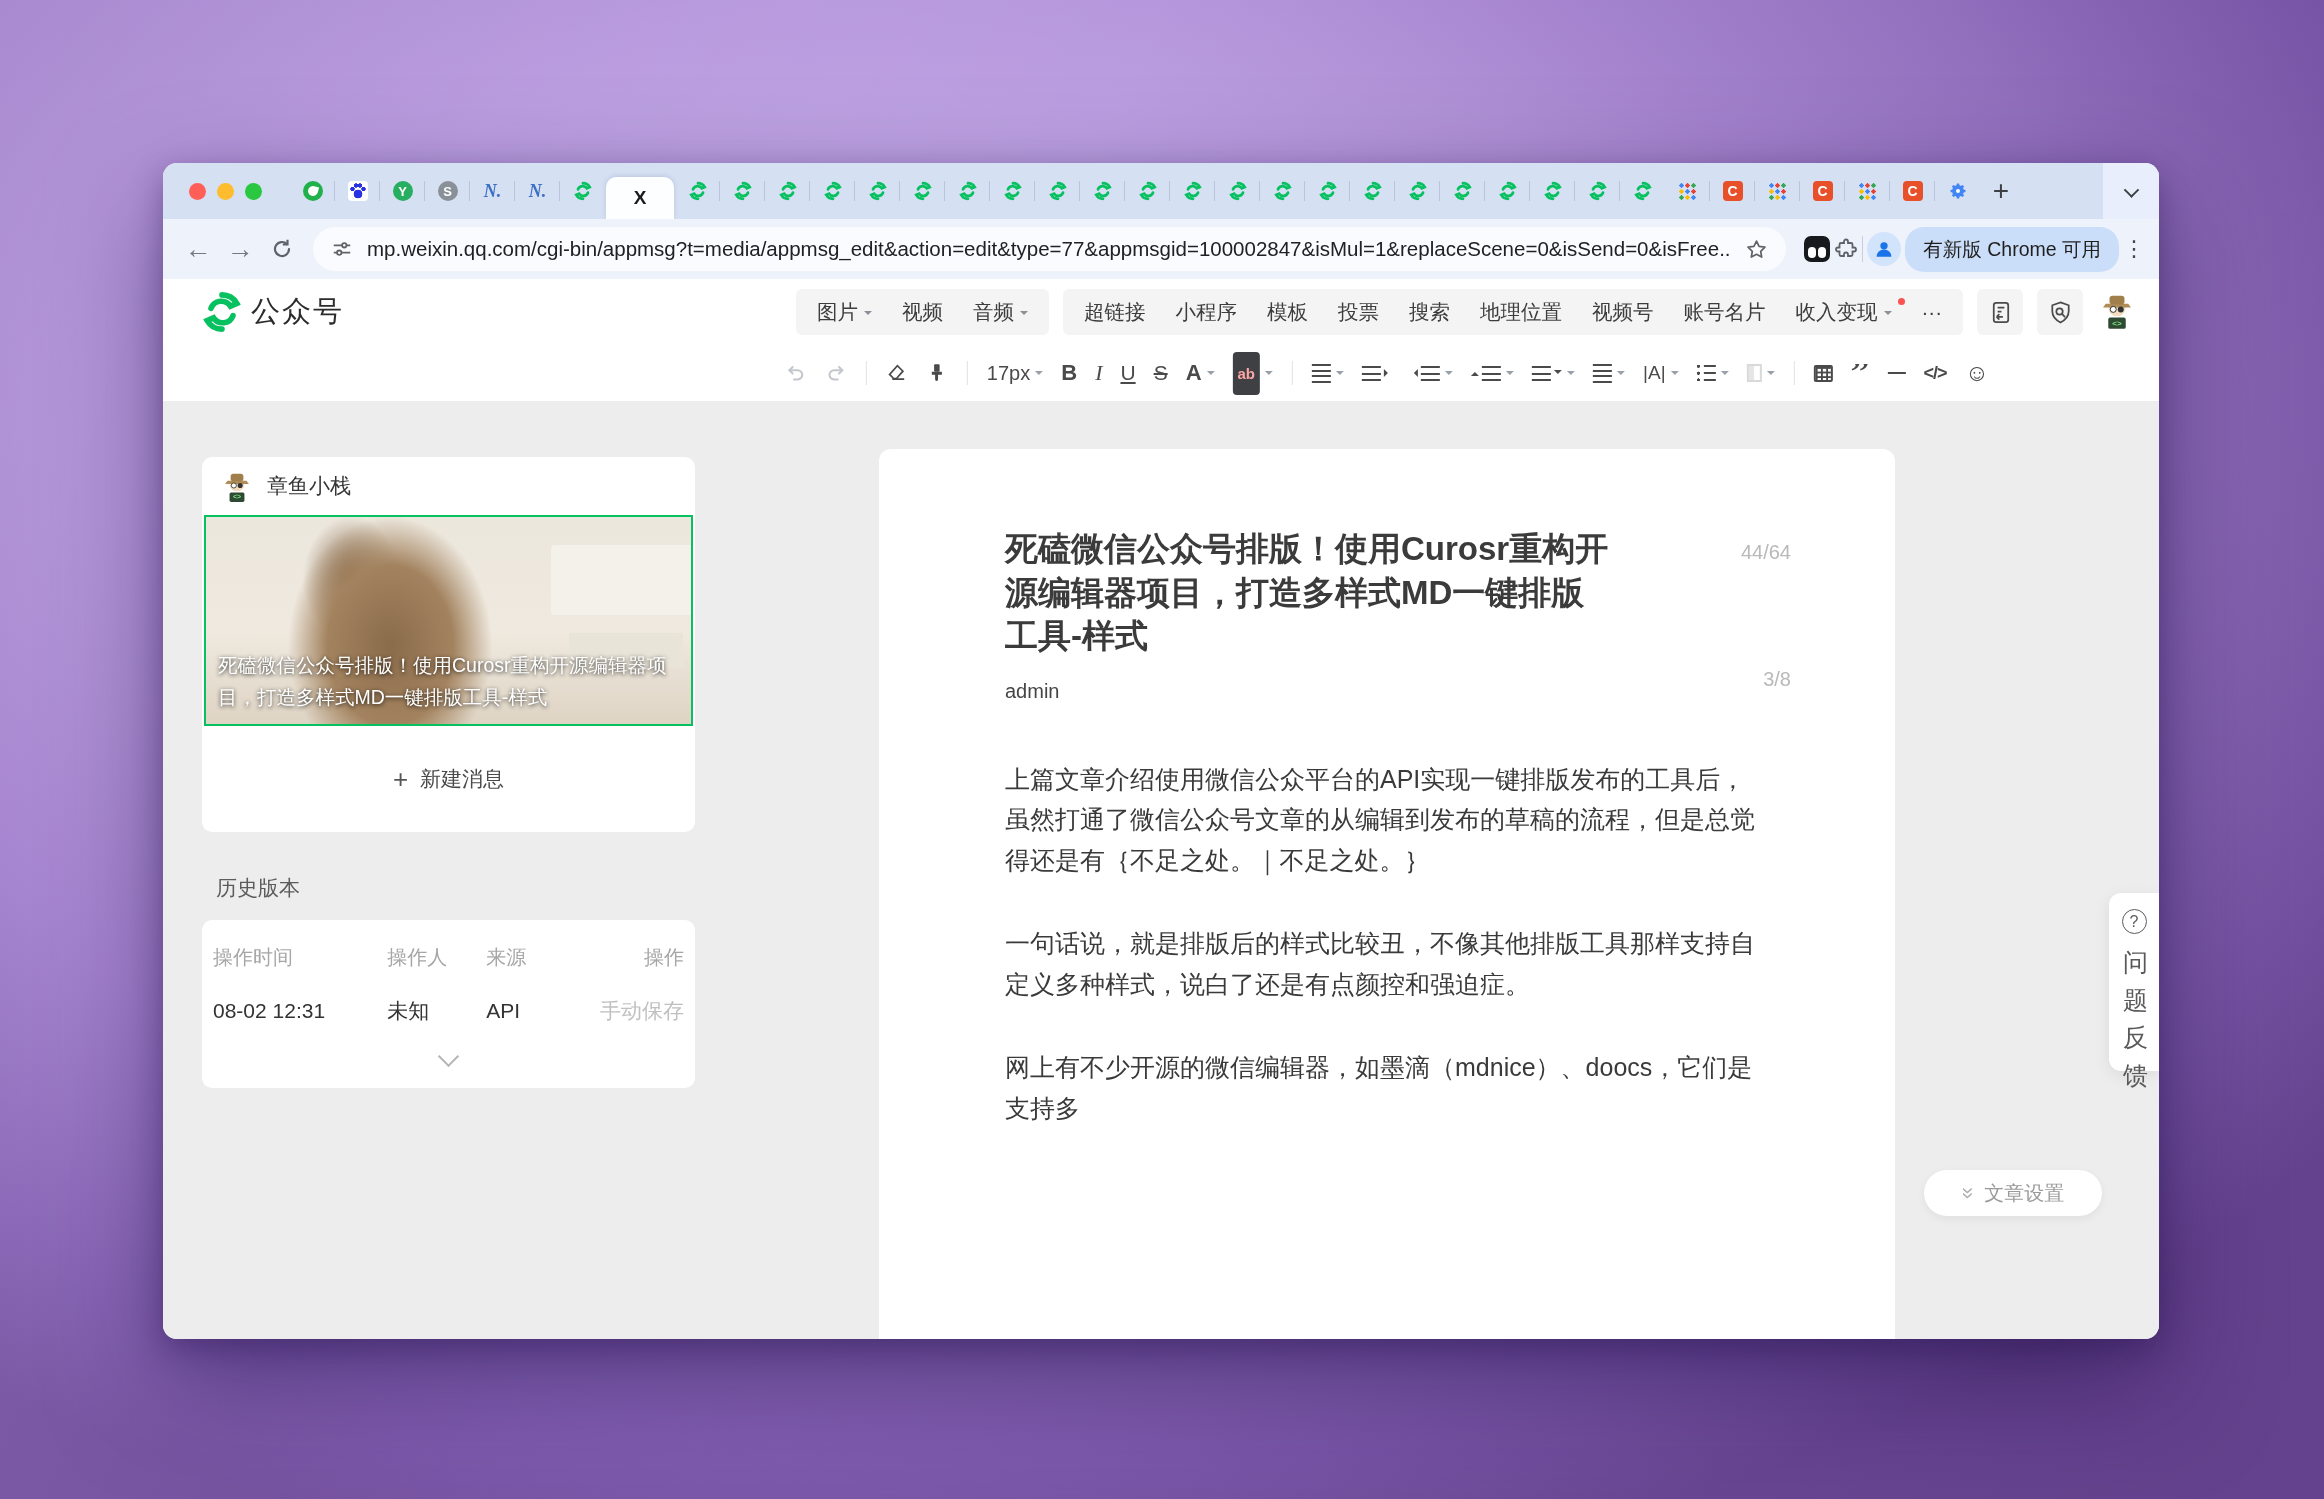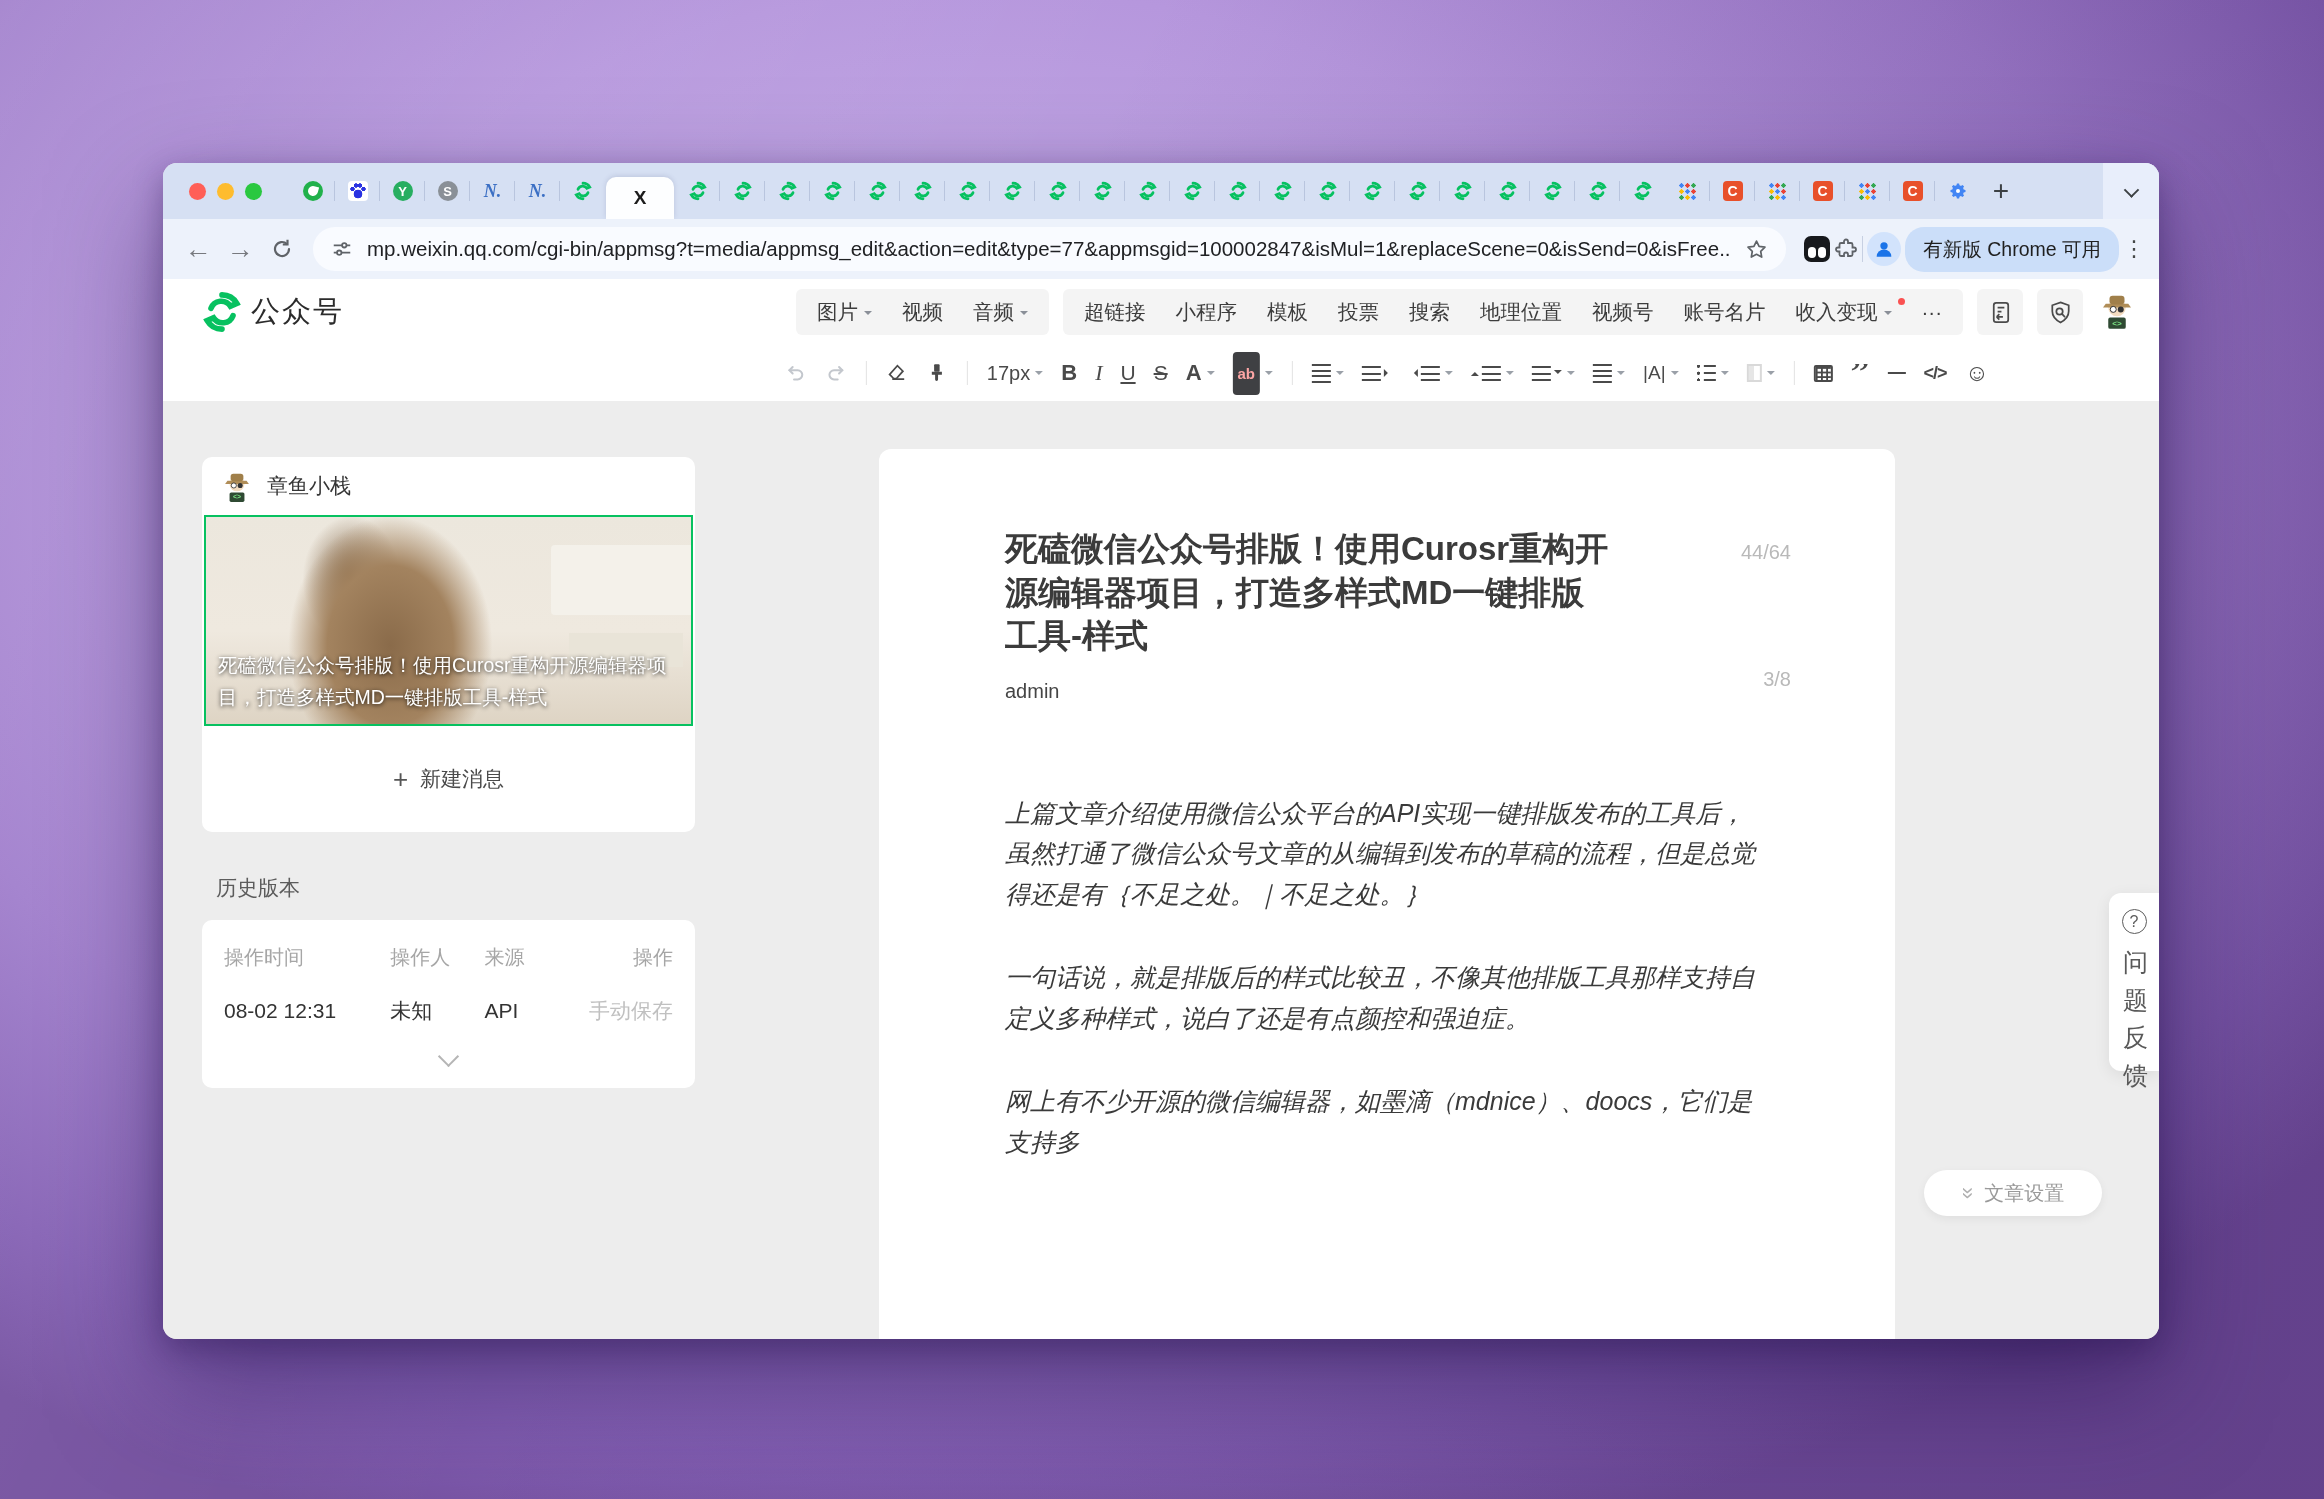--- a/index.html
+++ b/index.html
@@ -124,39 +124,39 @@
   .acct-name { font-size:21px; color:#353535; }
   .art-card { position:relative; margin:0 2px; height:211px; border:2.5px solid #07c160; overflow:hidden;
     background: radial-gradient(150px 190px at 38% 62%, #8a6b4a 0%, #a3835f 42%, rgba(163,131,95,0) 68%),
                 radial-gradient(70px 90px at 30% 30%, #7d5f40 0%, rgba(125,95,64,0) 70%),
                 linear-gradient(180deg,#ece7dd 0%,#efe9df 55%,#ded4c4 100%); }
   .art-card::before { content:''; position:absolute; right:-10px; top:28px; width:150px; height:70px; background:#f4f1ea; box-shadow:0 70px 0 -18px #e9e4d8; border-radius:4px; }
   .art-caption { position:absolute; left:12px; right:12px; bottom:10px; color:#fff; font-size:19.5px; line-height:1.68; text-shadow:0 1px 4px rgba(0,0,0,.85); }
   .new-msg { height:106px; display:flex; align-items:center; justify-content:center; gap:12px; color:#4a4a4a; font-size:21px; }
   .plus { font-size:26px; font-weight:300; color:#555; line-height:20px; }
   .hist-label { margin:42px 0 18px 14px; font-size:21px; color:#5c5c5c; }
-  .hist-card { background:#fff; border-radius:10px; padding:24px 22px 16px; }
+  .hist-card { background:#fff; border-radius:10px; padding:24px 11px 16px; }
   .hist-grid { display:grid; grid-template-columns:37% 21% 18% 24%; align-items:center; }
   .hist-grid .h { color:#a6a6a6; font-size:20px; }
   .hist-grid .c { color:#333; font-size:21px; margin-top:26px; }
   .hist-grid .right { text-align:right; }
   .hist-grid .muted { color:#c0c0c0; }
   .hist-chev { margin:24px auto 8px; width:15px; height:15px; border-left:2.5px solid #b5b5b5; border-bottom:2.5px solid #b5b5b5; transform:rotate(-45deg); }
   
   .content-card { position:absolute; left:716px; top:48px; width:1016px; bottom:0; background:#fff; border-radius:12px 12px 0 0; overflow:hidden; }
   .card-inner { position:relative; padding:78px 126px 0; }
   .counter { position:absolute; color:#b9b9b9; font-size:20px; }
   .cnt-title { top:92px; right:104px; }
   .cnt-author { top:219px; right:104px; }
   .doc-title { font-size:33px; font-weight:700; color:#3b3b3b; line-height:1.32; margin-right:160px; }
   .author { margin-top:22px; font-size:20px; color:#454545; }
   .hero { margin-top:86px; position:relative; text-align:center; height:96px; }
   .hero-mtn { position:absolute; left:50%; top:-26px; transform:translateX(-53%); }
   .hero-text { position:relative; font-size:40px; font-weight:700; color:#2f2f2f; padding-top:40px; }
-  .body-text { margin-top:90px;font-style:italic; }
+  .body-text { margin-top:56px; }
   .body-text p { font-size:25px; line-height:1.62; color:#3a3a3a; margin-bottom:43px; }
   
   .footer { position:absolute; left:716px; bottom:0; width:1016px; height:66px; background:#fff; display:flex; align-items:center; padding:0 26px 0 26px; box-shadow:0 -4px 10px rgba(0,0,0,.035); z-index:5; }
   .wc { display:flex; gap:14px; font-size:21px; color:#8f8f8f; }
   .wc b { font-weight:400; color:#7c7c7c; }
   .btns { margin-left:auto; display:flex; gap:20px; }
   .btn { height:47px; display:flex; align-items:center; justify-content:center; font-size:21px; border-radius:5px; }
   .btn-green { background:#07c160; color:#fff; width:128px; }
   .btn-plain { background:#fff; border:1px solid #dcdcdc; color:#353535; }
   .btn-preview { width:102px; } .btn-publish { width:130px; }

